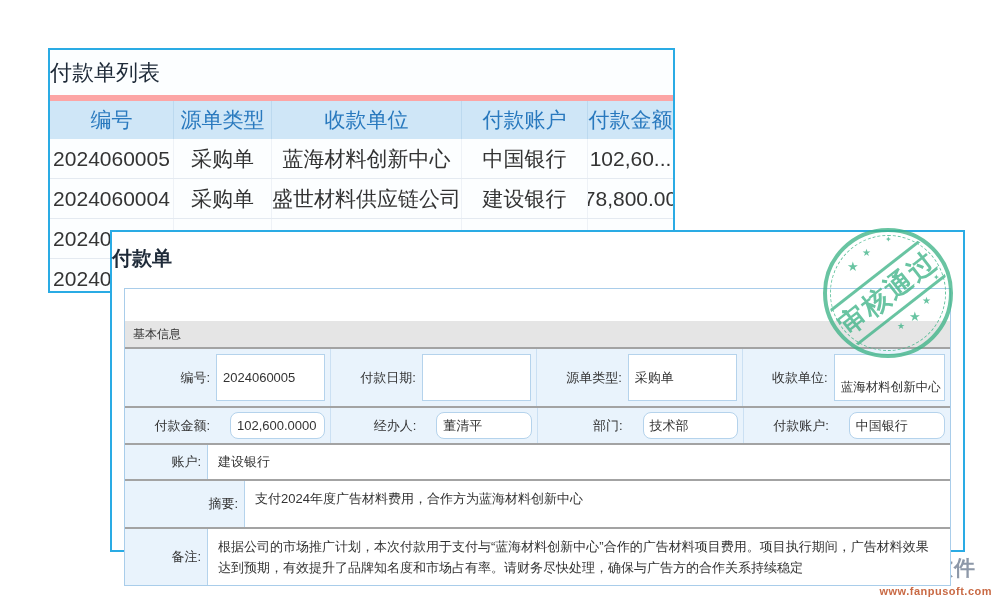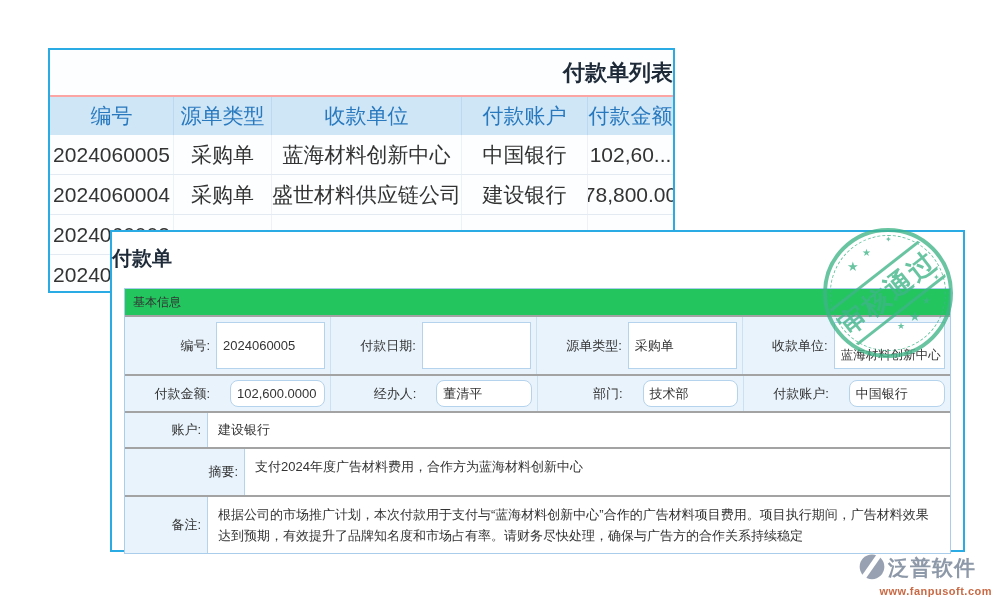--- a/index.html
+++ b/index.html
@@ -7,22 +7,22 @@
     width:1000px;height:600px;position:relative;background:#ffffff;
     font-family:"Liberation Sans","DejaVu Sans",sans-serif;color:#333;
     overflow:hidden;
   }
   
   .list-panel{
     position:absolute;left:48px;top:48px;width:627px;height:245px;
     background:#fcfeff;border:2px solid #2aabe4;z-index:1;box-sizing:border-box;
   }
   .list-title{
-    height:45px;line-height:45px;text-align:right;font-size:22px;font-weight:bold;
-    color:#1e2a38;border-bottom:2px solid #fca5a5;background:#fcfeff;
+    height:45px;line-height:45px;text-align:left;font-size:22px;font-weight:normal;
+    color:#1e2a38;border-bottom:6px solid #fca5a5;background:#fcfeff;
   }
   .list-table{width:100%;}
   .lrow{display:flex;}
   .lcell{
     box-sizing:border-box;display:flex;align-items:center;justify-content:center;
     font-size:21px;overflow:hidden;white-space:nowrap;
   }
   .c1{width:124px;} .c2{width:98px;} .c3{width:190px;} .c4{width:126px;} .c5{flex:1;}
   .lhead .lcell{
     height:38px;background:#cfe6f7;color:#2979be;border-right:1px solid #bcd9ef;
@@ -39,21 +39,22 @@
     background:#ffffff;border:2px solid #2aabe4;z-index:10;box-sizing:border-box;
   }
   .detail-title{
     margin-top:13px;font-size:20px;font-weight:bold;color:#1e2a38;
   }
   .form-box{
     margin:16px 12px 0 12px;border:1px solid #a9cdea;box-sizing:border-box;
   }
   .section-header{
     height:26px;line-height:26px;padding-left:8px;font-size:12px;color:#333;
-    background:#22c55e;
+    background:#e5e5e5;
+    margin-top:32px;
   }
   .frow{display:flex;border-top:2px solid #a3a3a3;background:#e9f3fc;}
   .pair{display:flex;width:207.3px;box-sizing:border-box;border-right:1px solid #cbe0f3;}
   .pair:last-child{border-right:none;}
   .flabel{
     flex:0 0 90px;display:flex;align-items:center;justify-content:flex-end;
     padding-right:5px;font-size:13px;color:#333;box-sizing:border-box;white-space:nowrap;
   }
   .fbox{
     flex:1;margin:5px 5px 5px 1px;background:#ffffff;border:1px solid #b5d3ec;

